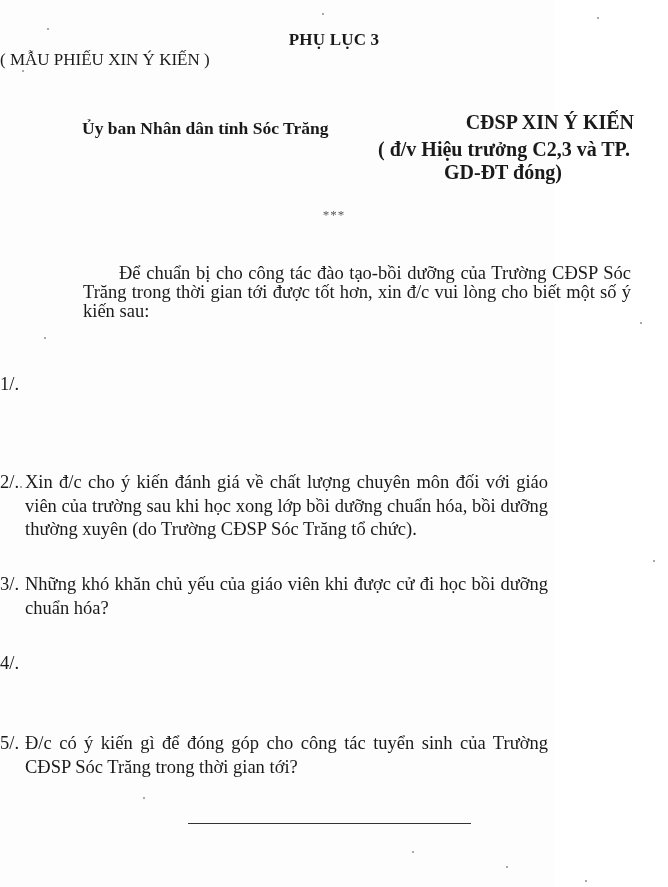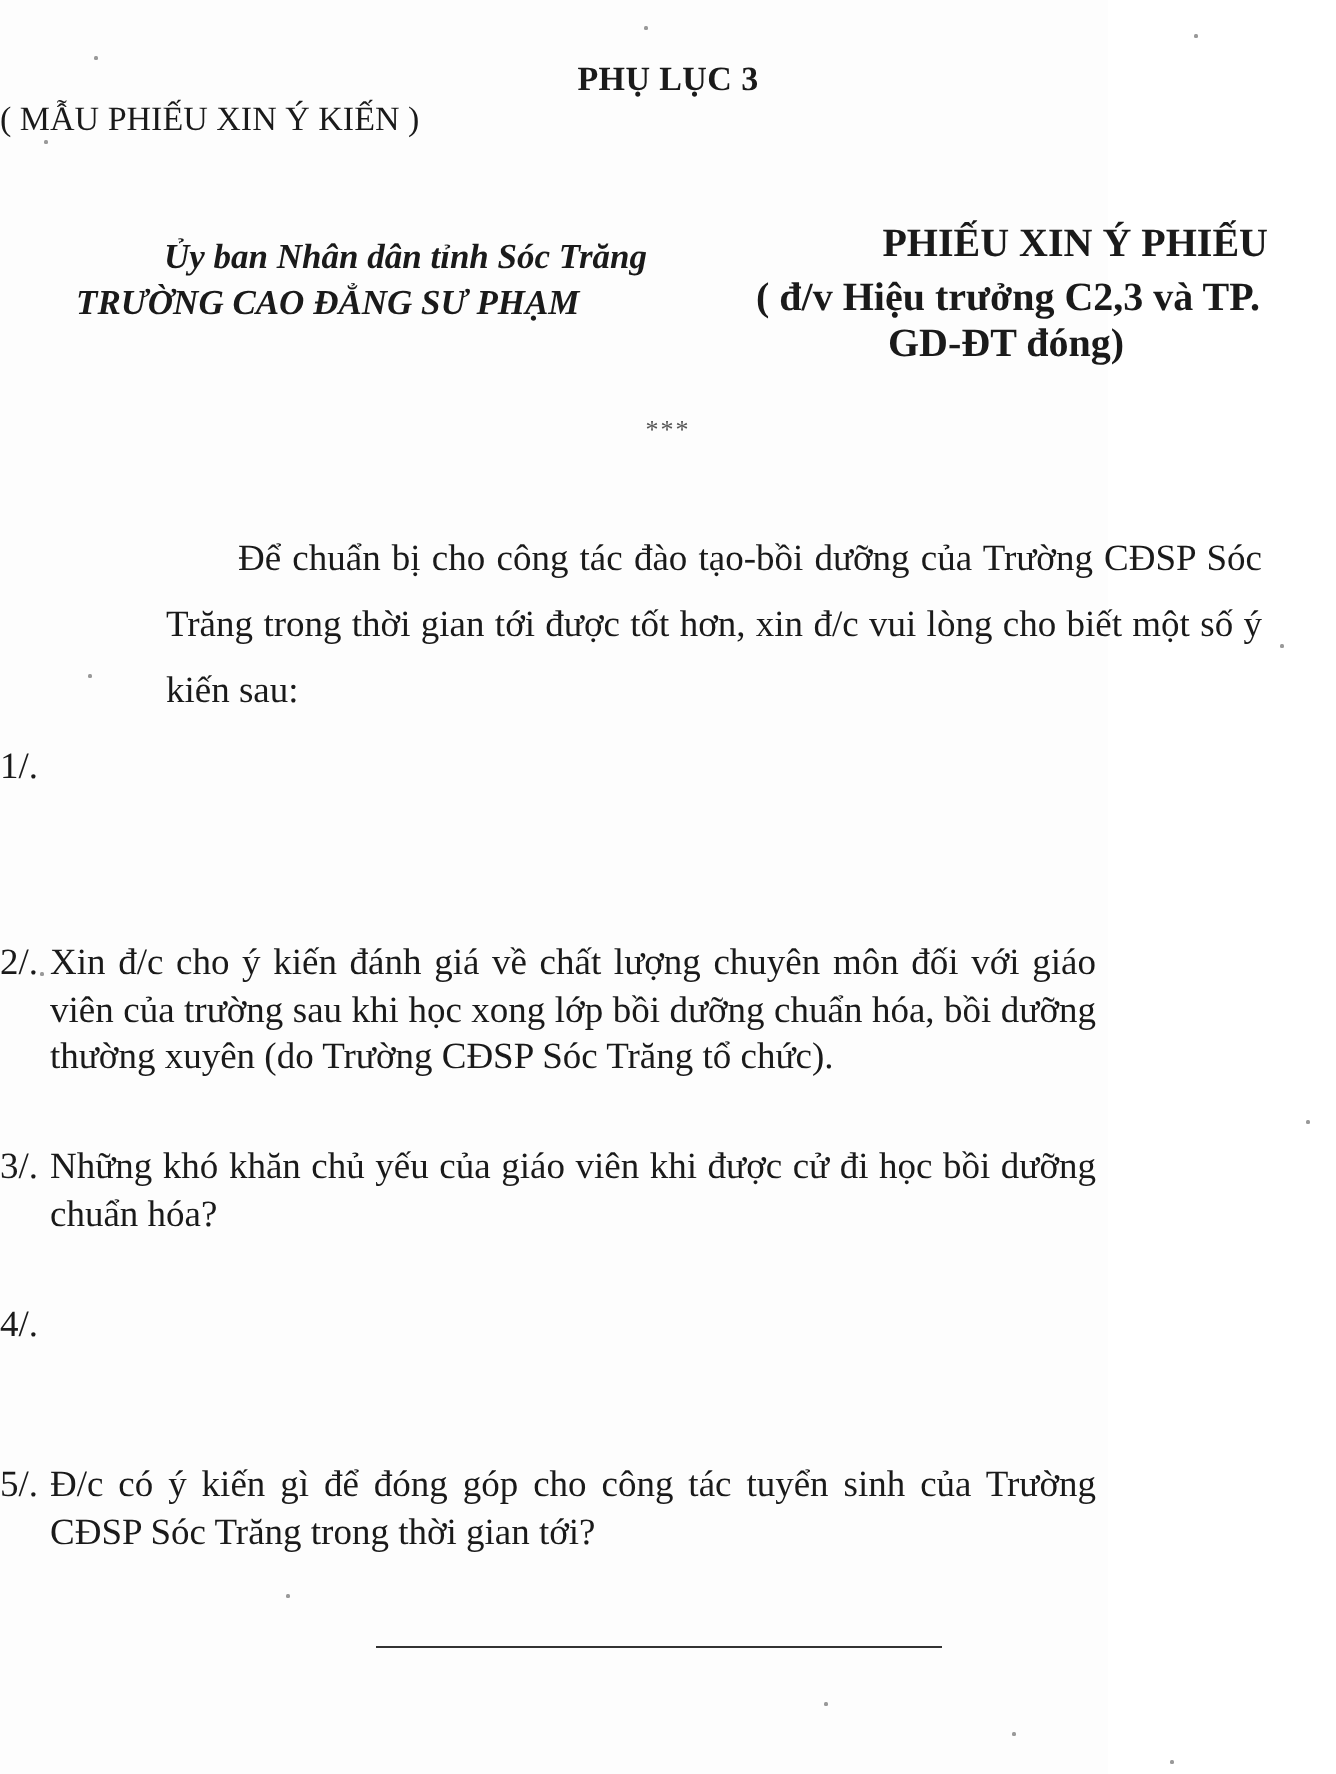--- a/index.html
+++ b/index.html
@@ -41,21 +41,20 @@
       font-size: 17px;
     }
     .org-block {
       position: absolute;
       top: 117px;
       left: 38px;
       width: 320px;
       font-weight: bold;
       font-size: 17.5px;
       line-height: 23px;
-      font-style: italic;
     }
     .org-block .line1 { padding-left: 44px; white-space: nowrap; }
     .org-block .line2 { white-space: nowrap; }
     .form-block {
       position: absolute;
       top: 109px;
       left: 378px;
       width: 260px;
       font-weight: bold;
       text-align: right;
@@ -84,21 +83,21 @@
       font-size: 13px;
       color: #555;
       letter-spacing: 1px;
     }
     .intro {
       position: absolute;
       top: 264px;
       left: 83px;
       width: 548px;
       font-size: 18.5px;
-      line-height: 33px;
+      line-height: 19px;
       text-align: justify;
       text-indent: 36px;
     }
     .question {
       position: absolute;
       left: 0;
       width: 548px;
       font-size: 18.5px;
       line-height: 23.5px;
       text-align: justify;
@@ -134,25 +133,24 @@
 </head>
 <body>
 
 <div class="page">
 
   <div class="appendix-title">PHỤ LỤC 3</div>
   <div class="appendix-subtitle">( MẪU PHIẾU XIN Ý KIẾN )</div>
 
   <div class="org-block">
     <div class="line1">Ủy ban Nhân dân tỉnh Sóc Trăng</div>
-    <div class="line2">TRƯỜNG CAO ĐẲNG SƯ PHẠM</div>
   </div>
 
   <div class="form-block">
-    <div class="form-title">PHIẾU XIN Ý PHIẾU</div>
+    <div class="form-title">CĐSP XIN Ý KIẾN</div>
     <div class="form-target">
       <div class="t1">( đ/v Hiệu trưởng C2,3 và TP.</div>
       <div class="t2">GD-ĐT đóng)</div>
     </div>
   </div>
 
   <div class="separator">***</div>
 
   <p class="intro" style="margin:0;">Để chuẩn bị cho công tác đào tạo-bồi dưỡng của Trường CĐSP Sóc Trăng trong thời gian tới được tốt hơn, xin đ/c vui lòng cho biết một số ý kiến sau:</p>
 

